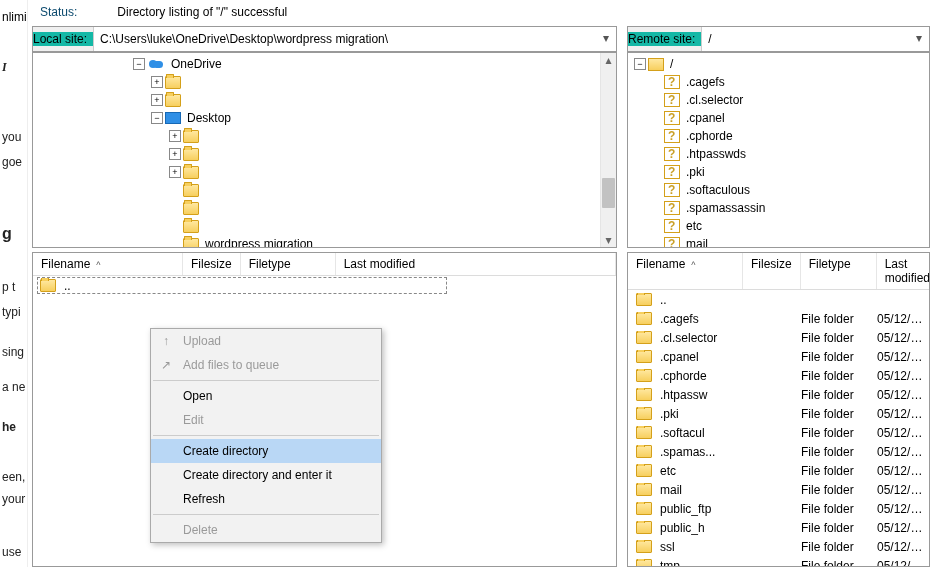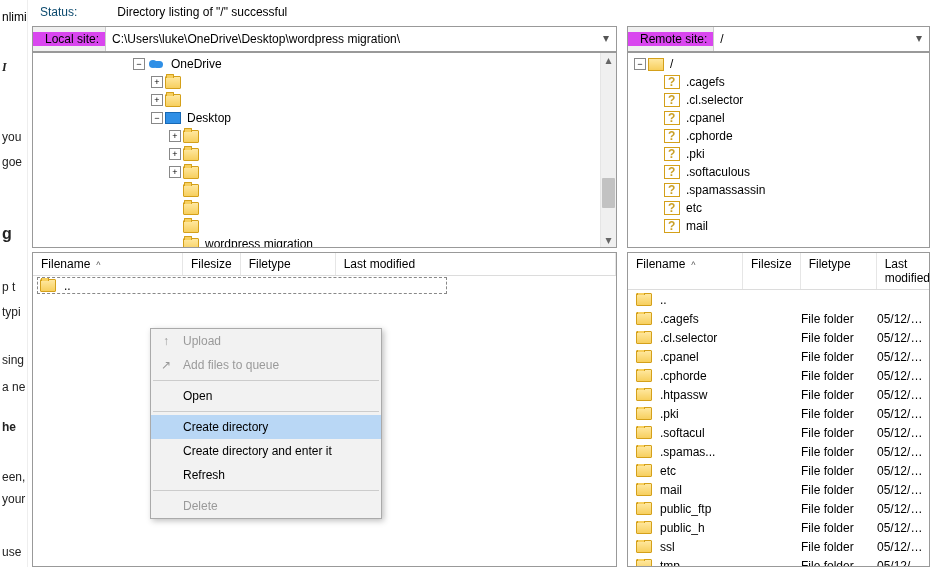--- a/index.html
+++ b/index.html
@@ -9,21 +9,21 @@
 .left-strip .edge-text { position: absolute; left: 2px; font-size: 12px; color: #222; white-space: nowrap; }
 
 .status-bar { position: absolute; left: 32px; top: 2px; right: 4px; height: 20px; display: flex; align-items: center; gap: 40px; padding-left: 8px; }
 .status-label { color: #0c4a6e; }
 .status-text { color: #000; }
 
 .site-row { position: absolute; left: 32px; top: 26px; right: 4px; height: 26px; display: flex; gap: 10px; }
 .site-panel { display: flex; align-items: center; border: 1px solid #999; background: #f0f0f0; }
 .site-panel.local { flex: 0 0 585px; }
 .site-panel.remote { flex: 1; }
-.site-label { padding: 0 6px 0 12px; background: #d946ef; white-space: nowrap; }
+.site-label { padding: 0 6px 0 0; background: #14b8a6; white-space: nowrap; }
 .site-input-wrap { flex: 1; display: flex; align-items: center; background: #fff; border-left: 1px solid #ccc; height: 100%; position: relative; }
 .site-input { flex: 1; border: none; outline: none; padding: 2px 20px 2px 6px; background: #fff; font-size: 12px; }
 .site-dd { position: absolute; right: 2px; top: 2px; width: 16px; height: 18px; display: flex; align-items: center; justify-content: center; cursor: pointer; color: #555; }
 
 .tree-row { position: absolute; left: 32px; top: 52px; right: 4px; height: 196px; display: flex; gap: 10px; }
 .tree-pane { border: 1px solid #999; background: #fff; overflow: hidden; position: relative; }
 .tree-pane.local { flex: 0 0 585px; }
 .tree-pane.remote { flex: 1; }
 .tree-scroll { position: absolute; inset: 0 16px 0 0; overflow: hidden; padding: 2px 0; }
 .scrollbar-v { position: absolute; right: 0; top: 0; bottom: 0; width: 16px; background: #f0f0f0; border-left: 1px solid #e5e5e5; }
@@ -83,21 +83,21 @@
 <body>
 
 <div class="left-strip">
   <span class="edge-text" style="top:10px;color:#000000;">nlimi</span>
   <span class="edge-text bold-italic" style="top:60px;">I</span>
   <span class="edge-text" style="top:130px;"> you</span>
   <span class="edge-text" style="top:155px;">goe</span>
   <span class="edge-text" style="top:225px;font-weight:bold;font-size:16px;">g</span>
   <span class="edge-text" style="top:280px;">p t</span>
   <span class="edge-text" style="top:305px;">typi</span>
-  <span class="edge-text" style="top:345px;margin-top:8px;">sing</span>
+  <span class="edge-text" style="top:345px;">sing</span>
   <span class="edge-text" style="top:380px;">a ne</span>
   <span class="edge-text" style="top:420px;font-weight:bold;">he</span>
   <span class="edge-text" style="top:470px;">een,</span>
   <span class="edge-text" style="top:492px;">your</span>
   <span class="edge-text" style="top:525px;padding-left:32px;">nost</span>
   <span class="edge-text" style="top:545px;">use</span>
 </div>
 
 <div class="status-bar">
   <span class="status-label">Status:</span>
@@ -193,20 +193,24 @@
         <div class="tree-node" style="padding-left: 36px;">
           <span class="q-ico"></span>
           <span class="tree-label">.cpanel</span>
         </div>
         <div class="tree-node" style="padding-left: 36px;">
           <span class="q-ico"></span>
           <span class="tree-label">.cphorde</span>
         </div>
         <div class="tree-node" style="padding-left: 36px;">
           <span class="q-ico"></span>
+          <span class="tree-label">.htpasswds</span>
+        </div>
+        <div class="tree-node" style="padding-left: 36px;">
+          <span class="q-ico"></span>
           <span class="tree-label">.pki</span>
         </div>
         <div class="tree-node" style="padding-left: 36px;">
           <span class="q-ico"></span>
           <span class="tree-label">.softaculous</span>
         </div>
         <div class="tree-node" style="padding-left: 36px;">
           <span class="q-ico"></span>
           <span class="tree-label">.spamassassin</span>
         </div>
@@ -393,20 +397,23 @@
     <span>Upload</span>
   </div>
   <div class="mi disabled">
     <span class="mi-ico">↗</span>
     <span>Add files to queue</span>
   </div>
   <div class="sep"></div>
   <div class="mi">
       <span>Open</span>
     </div>
+  <div class="mi disabled">
+      <span>Edit</span>
+    </div>
   <div class="sep"></div>
   <div class="mi hover">
       <span>Create directory</span>
     </div>
   <div class="mi">
       <span>Create directory and enter it</span>
     </div>
   <div class="mi">
       <span>Refresh</span>
     </div>

